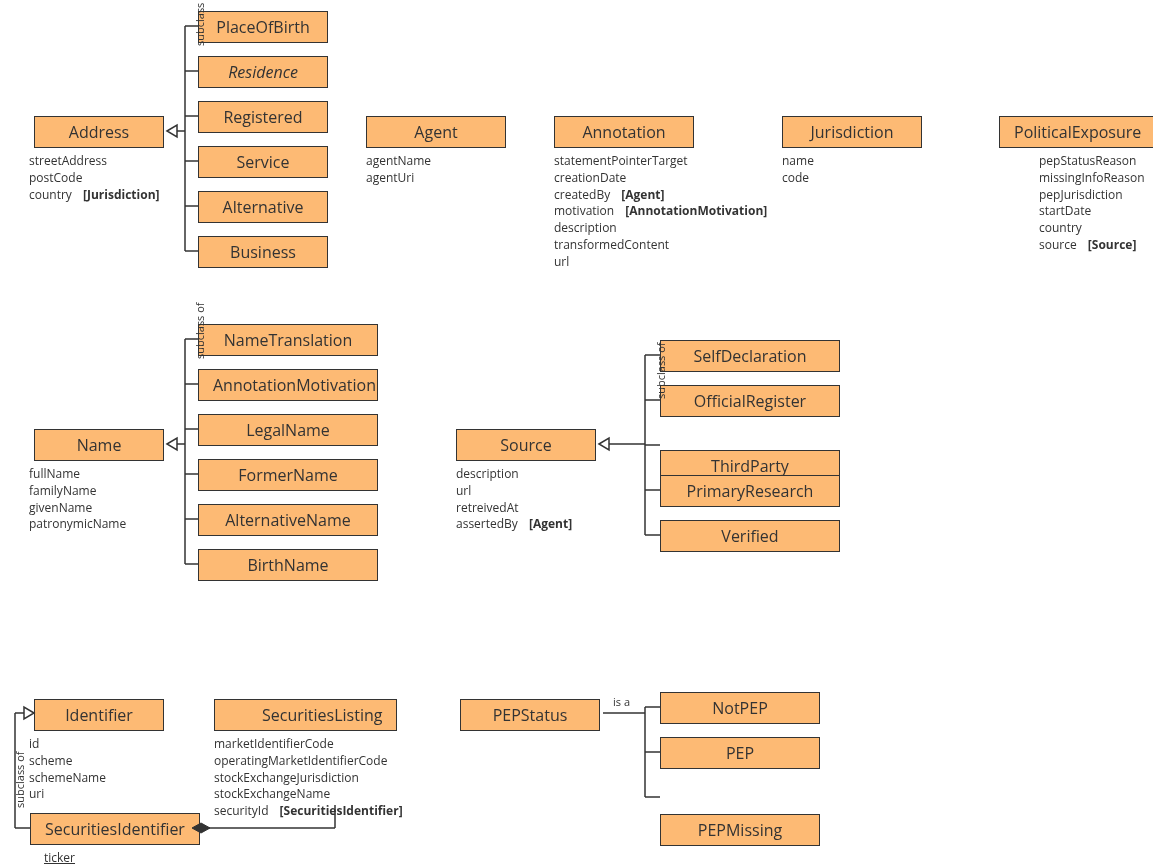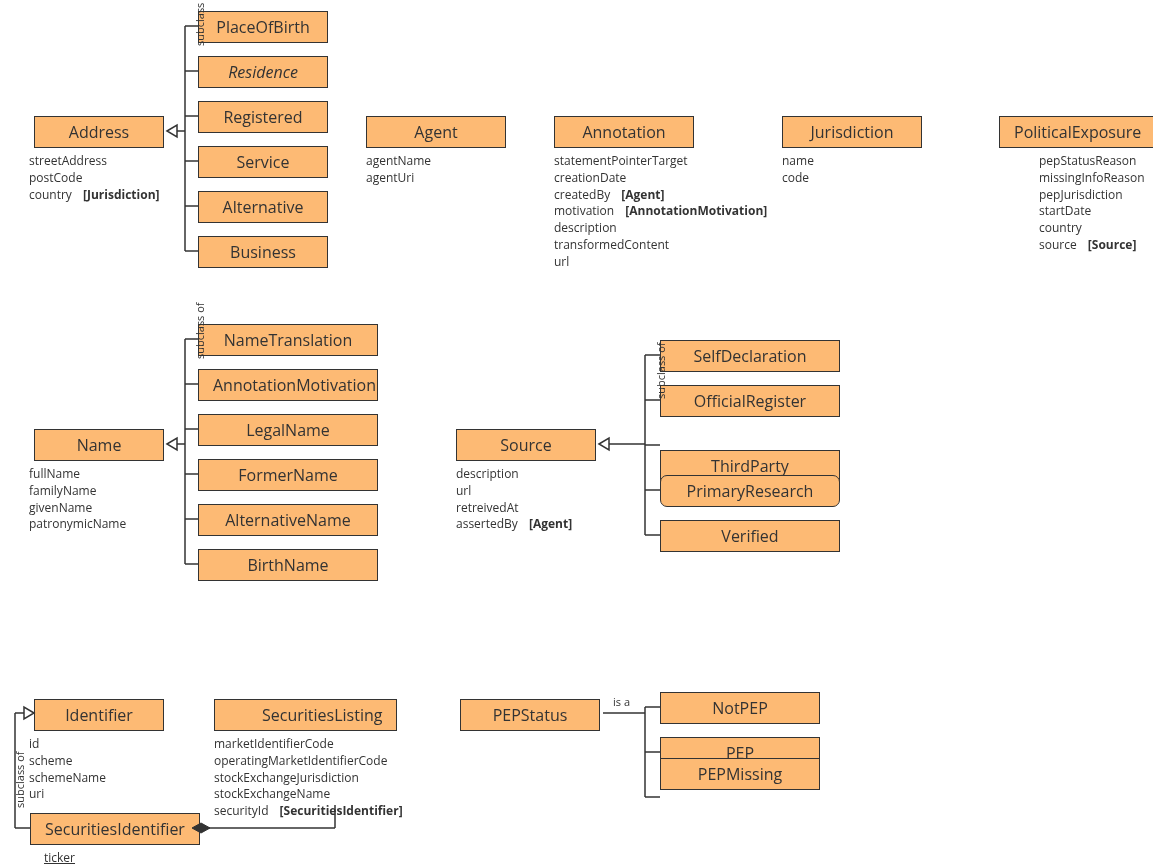--- a/index.html
+++ b/index.html
@@ -138,21 +138,21 @@
 <div class="attrs" style="left:456px; top:466px;">
   <div>description</div>
   <div>url</div>
   <div>retreivedAt</div>
   <div><span>assertedBy </span><b>[Agent]</b></div>
 </div>
 
 <div class="box" style="left:660px; top:340px; width:150px;">SelfDeclaration</div>
 <div class="box" style="left:660px; top:385px; width:150px;">OfficialRegister</div>
 <div class="box" style="left:660px; top:430px; width:150px;margin-top:20px;">ThirdParty</div>
-<div class="box" style="left:660px; top:475px; width:150px;border-radius:7px;">PrimaryResearch</div>
+<div class="box" style="left:660px; top:475px; width:150px;">PrimaryResearch</div>
 <div class="box" style="left:660px; top:520px; width:150px;">Verified</div>
 
 <svg class="connector" style="left:0; top:0;" width="1153" height="867">
   <polygon points="599,444 609,438 609,450" fill="#fff" stroke="#333" stroke-width="1.5"></polygon>
   <line x1="609" y1="444" x2="645" y2="444" stroke="#333" stroke-width="1.5"></line>
   <line x1="645" y1="355" x2="645" y2="535" stroke="#333" stroke-width="1.5"></line>
   <line x1="645" y1="355" x2="660" y2="355" stroke="#333" stroke-width="1.5"></line>
   <line x1="645" y1="400" x2="660" y2="400" stroke="#333" stroke-width="1.5"></line>
   <line x1="645" y1="445" x2="660" y2="445" stroke="#333" stroke-width="1.5"></line>
   <line x1="645" y1="490" x2="660" y2="490" stroke="#333" stroke-width="1.5"></line>
@@ -194,21 +194,21 @@
 <svg class="connector" style="left:0; top:0;" width="1153" height="867">
   <line x1="335" y1="805" x2="335" y2="828" stroke="#333" stroke-width="1.5"></line>
   <line x1="335" y1="828" x2="201" y2="828" stroke="#333" stroke-width="1.5"></line>
   <polygon points="192,828 201,823 210,828 201,833" fill="#333" stroke="#333" stroke-width="1"></polygon>
 </svg>
 
 <div class="box" style="left:460px; top:699px; width:110px;">PEPStatus</div>
 
 <div class="box" style="left:660px; top:692px; width:130px;">NotPEP</div>
 <div class="box" style="left:660px; top:737px; width:130px;">PEP</div>
-<div class="box" style="left:660px; top:758px; width:130px;">PEPMissing</div>
+<div class="box" style="left:660px; top:814px; width:130px;">PEPMissing</div>
 
 <svg class="connector" style="left:0; top:0;" width="1153" height="867">
   <line x1="603" y1="713" x2="645" y2="713" stroke="#333" stroke-width="1.5"></line>
   <line x1="645" y1="707" x2="645" y2="797" stroke="#333" stroke-width="1.5"></line>
   <line x1="645" y1="707" x2="660" y2="707" stroke="#333" stroke-width="1.5"></line>
   <line x1="645" y1="752" x2="660" y2="752" stroke="#333" stroke-width="1.5"></line>
   <line x1="645" y1="797" x2="660" y2="797" stroke="#333" stroke-width="1.5"></line>
 </svg>
 <div style="position:absolute; left:613px; top:694px; font-size:11px;">is a</div>
 

